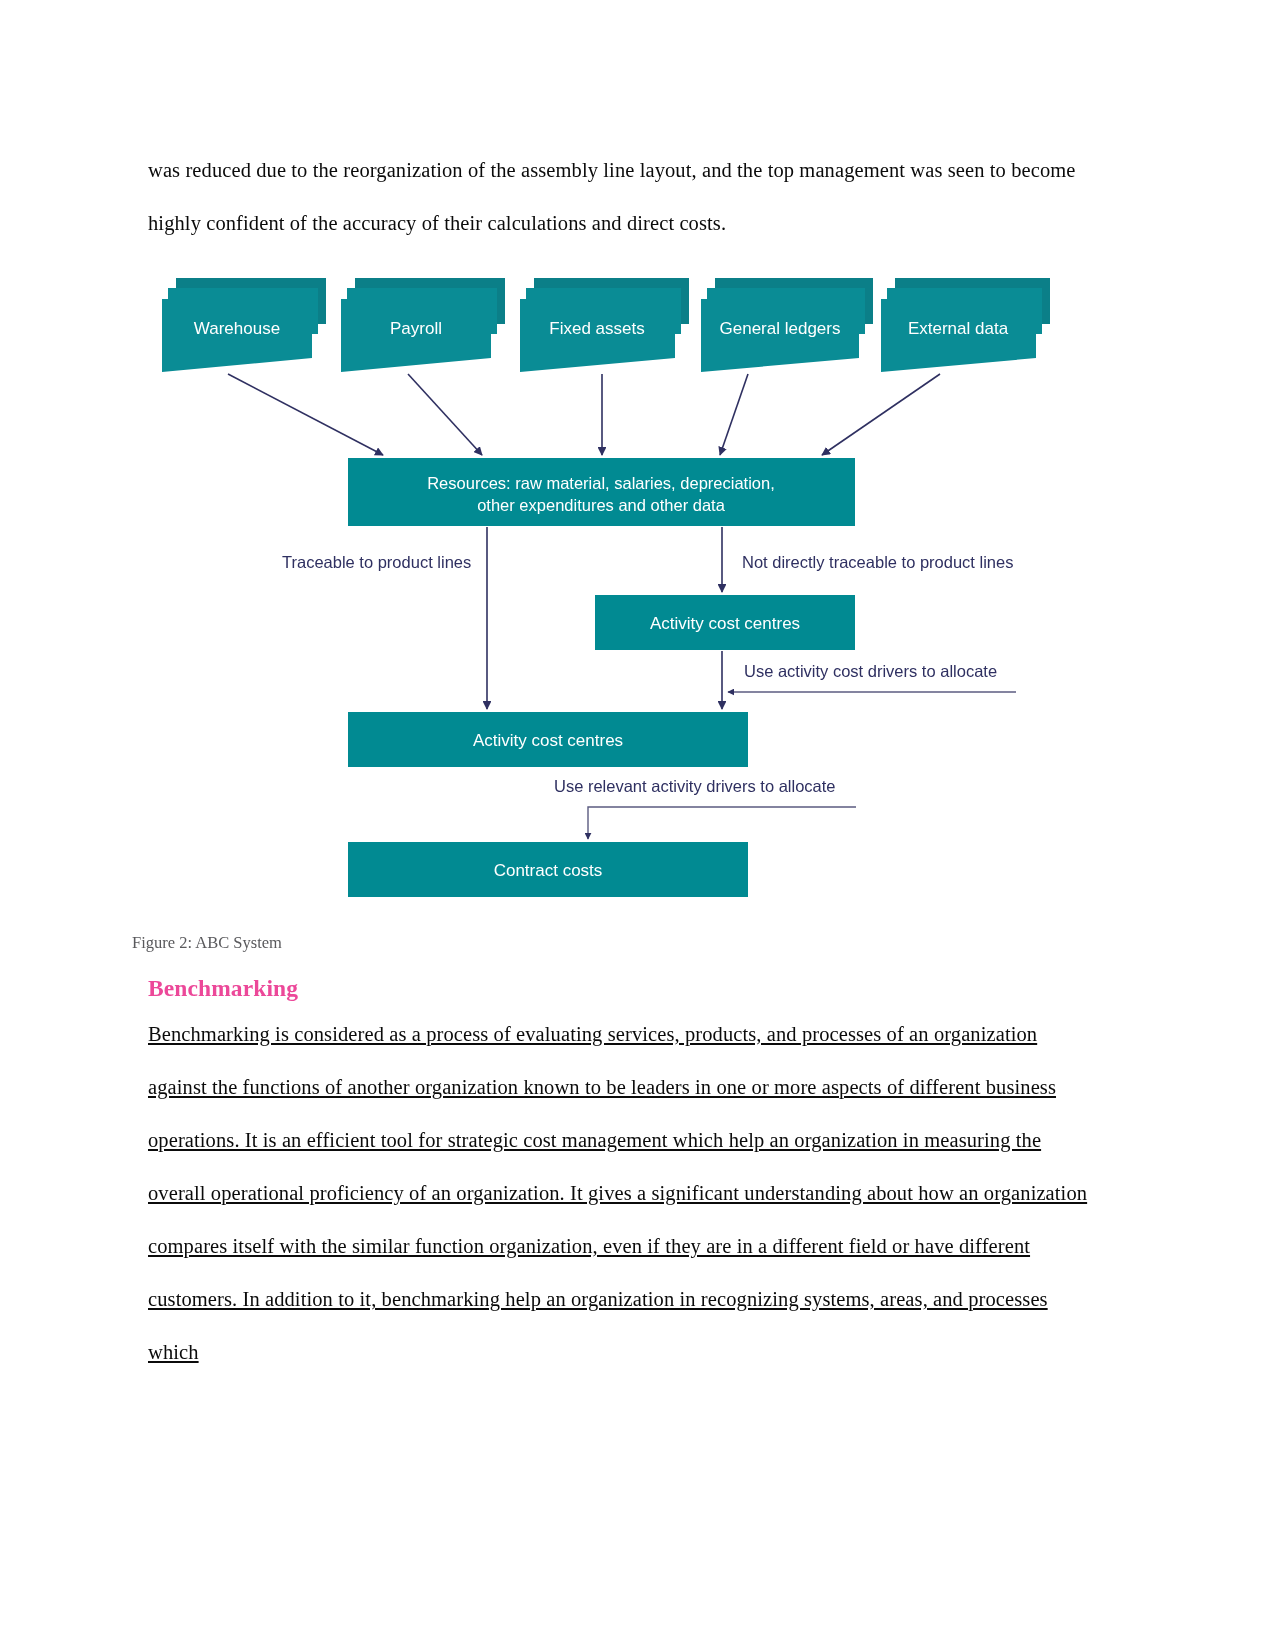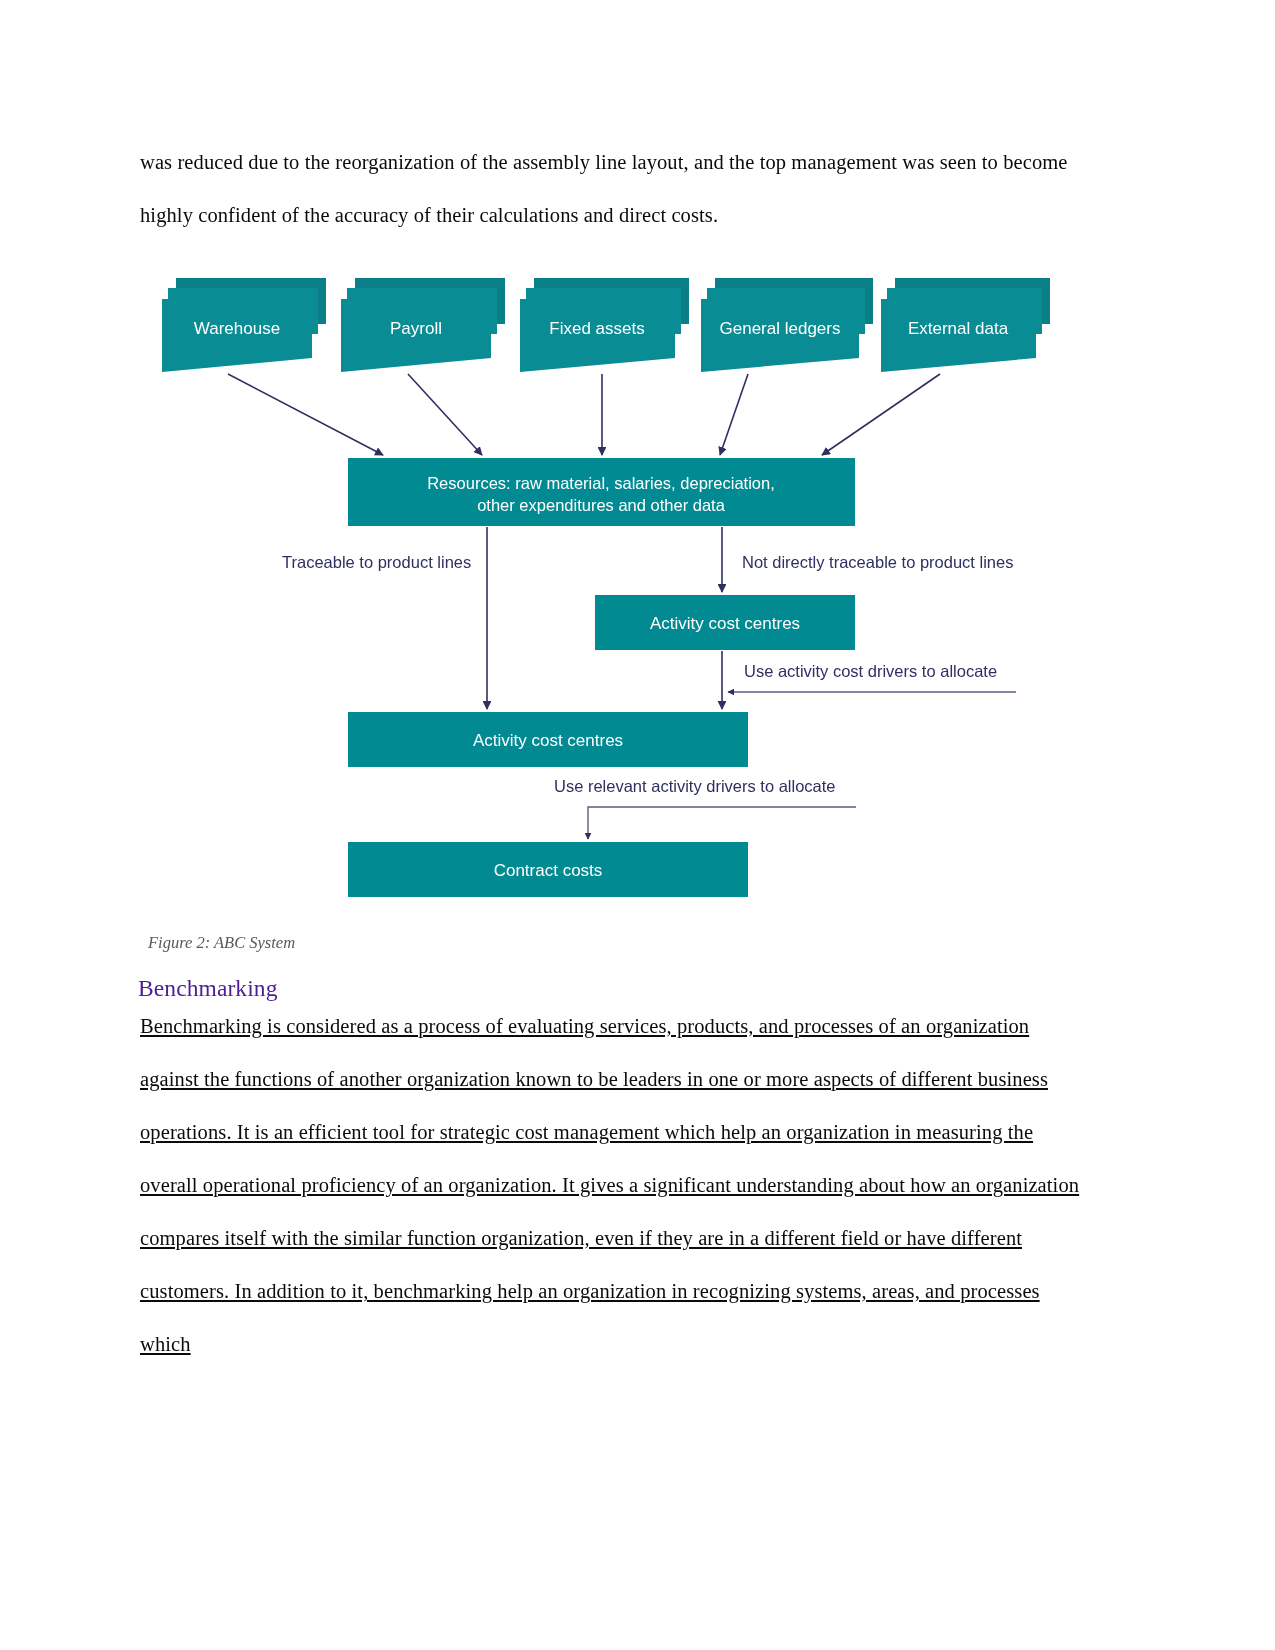--- a/index.html
+++ b/index.html
@@ -23,56 +23,55 @@
     height: 1650px;
     background: #ffffff;
   }
 
   
   .para {
     font-size: 20.5px;
     line-height: 53px;
     text-align: left;
     color: #0b0b0b;
-    margin: 0;
+    margin: 8px;
     letter-spacing: 0.1px;
   }
   .para-top {
     position: absolute;
     left: 140px;
     top: 136px;
     width: 930px;
   }
   .para-body {
     position: absolute;
     left: 140px;
     top: 1000px;
     width: 945px;
     text-decoration: underline;
   }
 
   
   .figure-caption {
     position: absolute;
-    left: 148px;
+    left: 132px;
     top: 933px;
     font-size: 16.5px;
-    font-style: italic;
     color: #59595c;
     font-family: "Liberation Serif", "DejaVu Serif", serif;
   }
 
   
   .section-heading {
     position: absolute;
-    left: 138px;
+    left: 148px;
     top: 975px;
     font-size: 23.5px;
-    font-weight: normal;
-    color: #4c1d95;
+    font-weight: bold;
+    color: #ec4899;
     letter-spacing: 0.1px;
   }
 
   
   .diagram {
     position: absolute;
     left: 150px;
     top: 262px;
     width: 910px;
     height: 650px;

